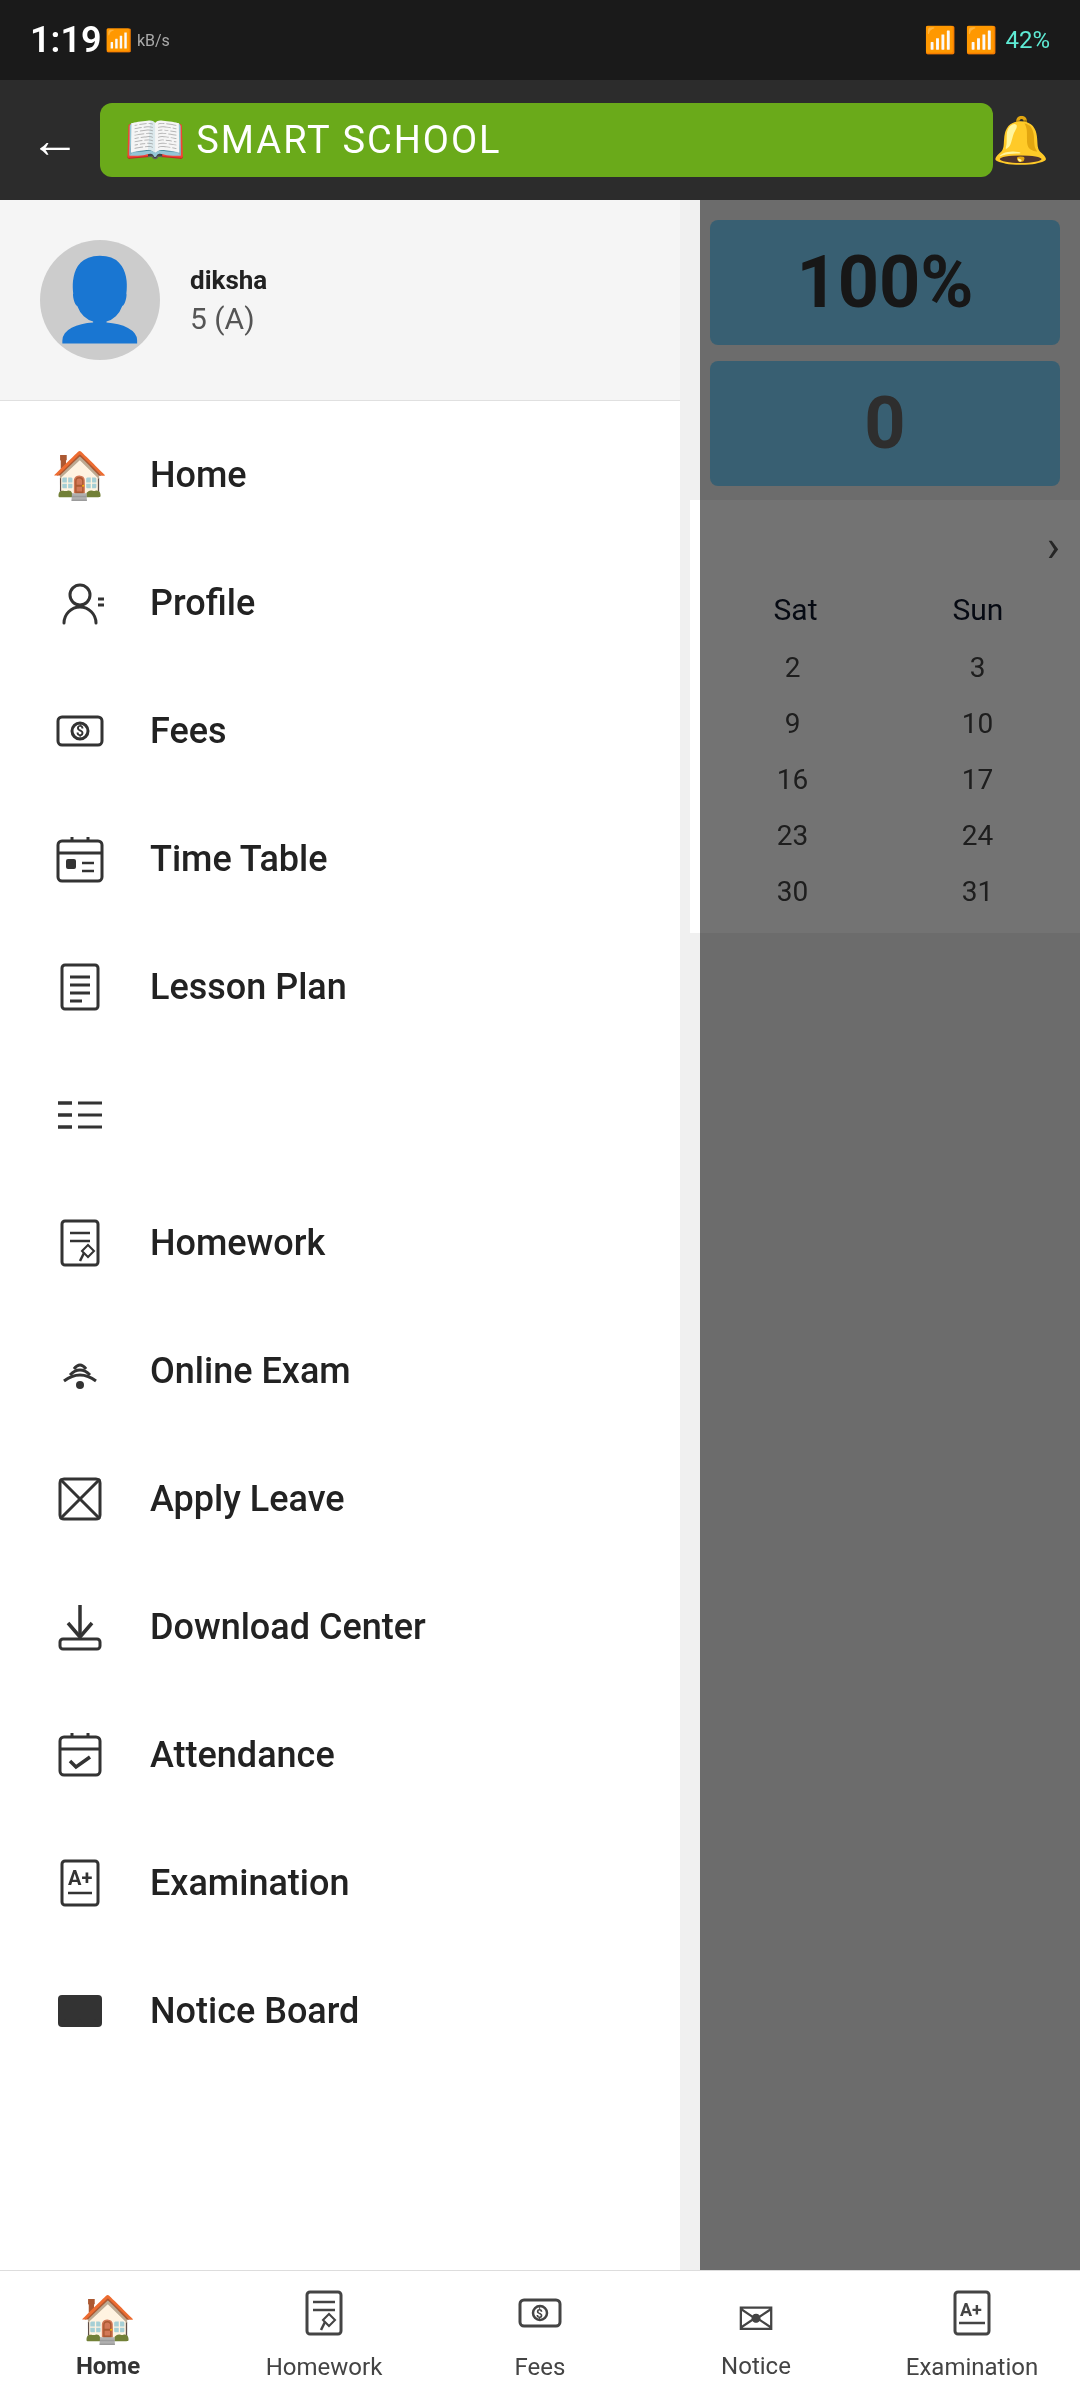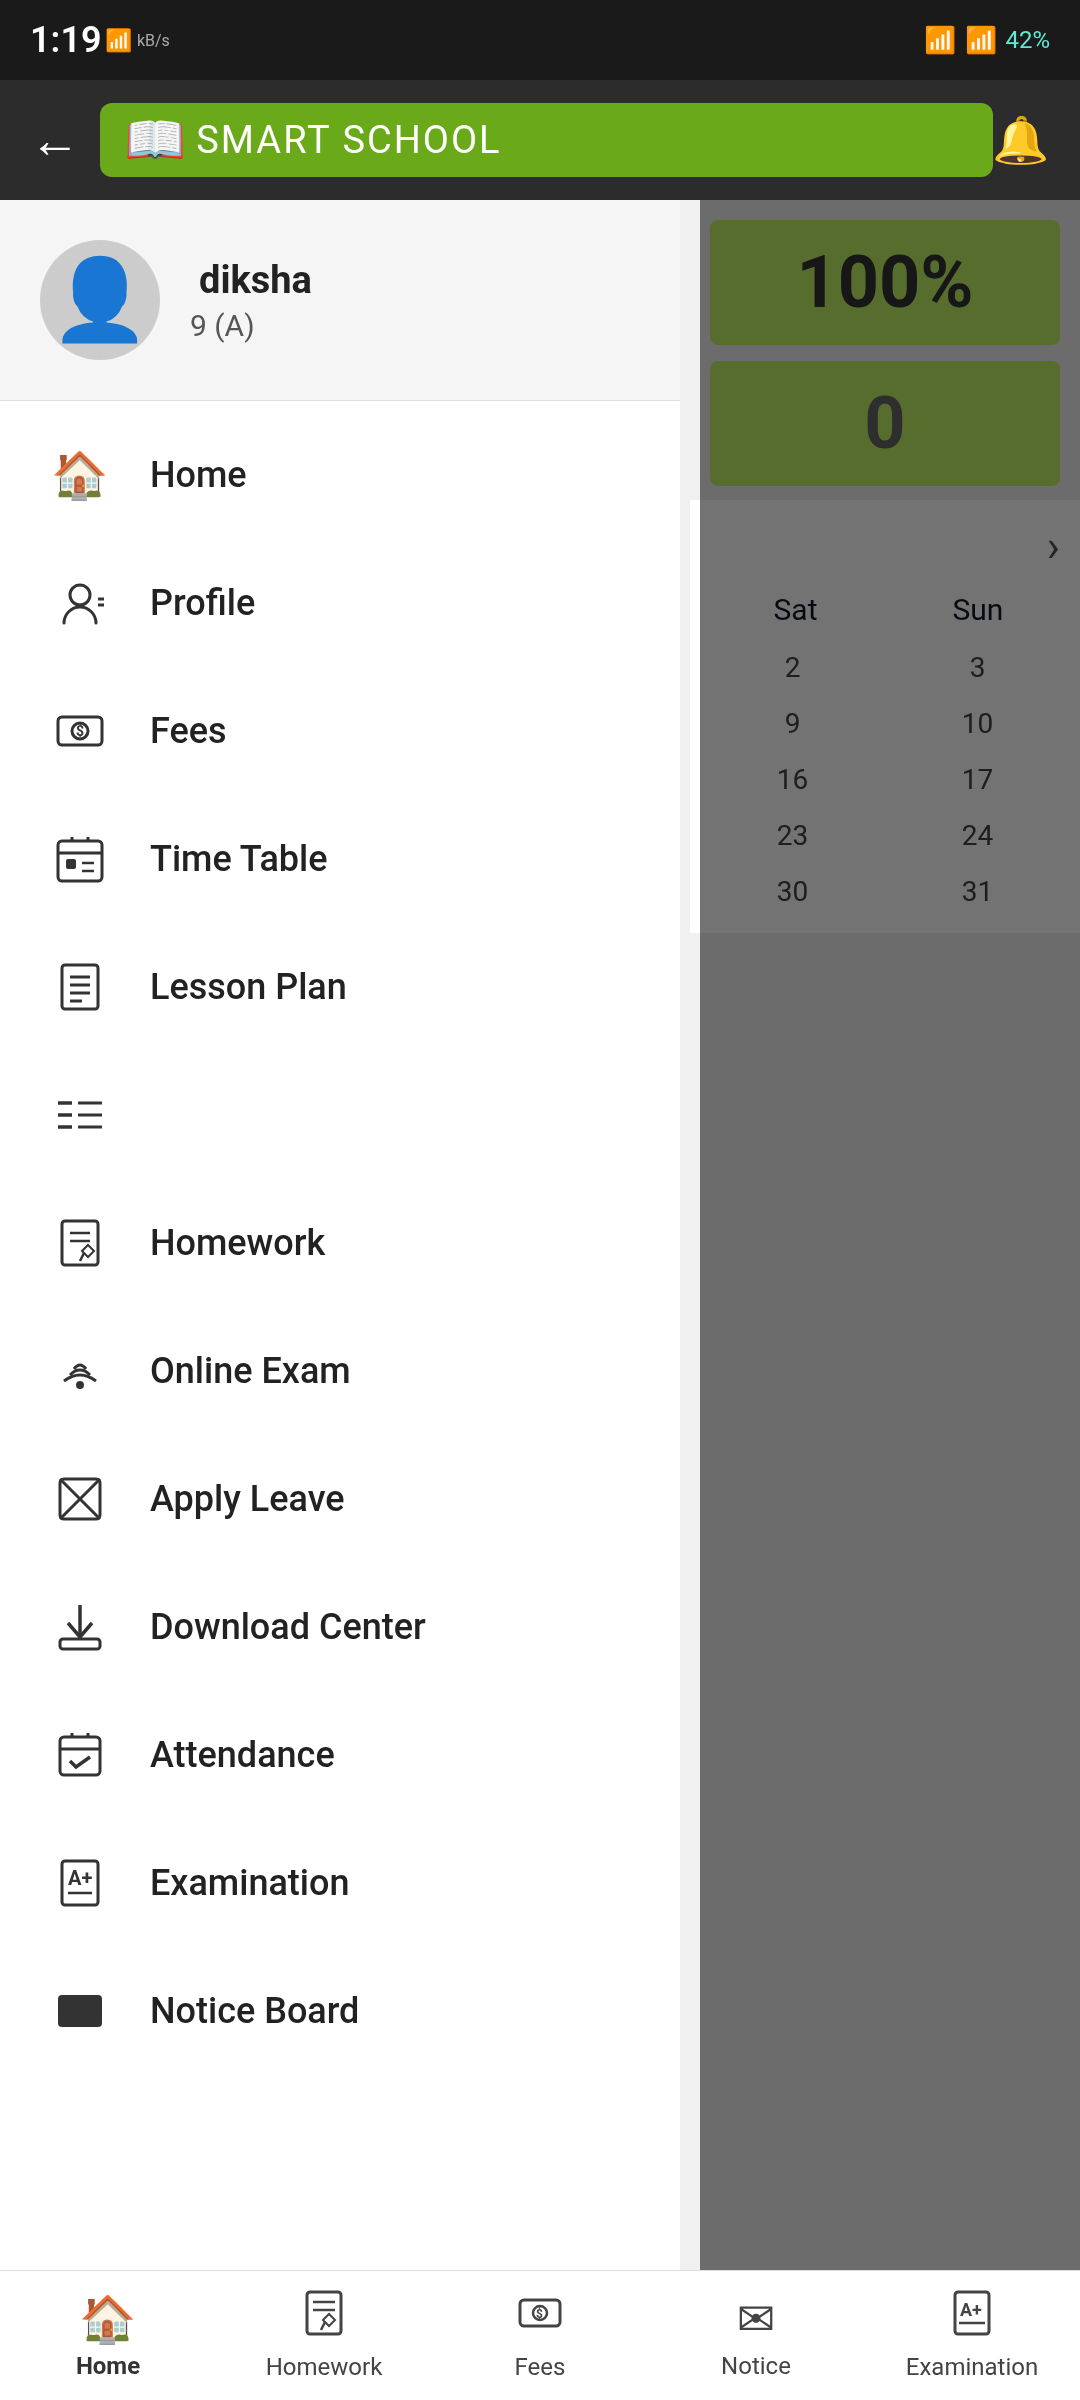--- a/index.html
+++ b/index.html
@@ -114,21 +114,21 @@
     
     .attendance-section {
       position: absolute;
       right: 0;
       top: 0;
       width: 390px;
       padding: 20px;
       z-index: 2;
     }
     .att-card {
-      background: #bef264;
+      background: #7dd3fc;
       border-radius: 8px;
       margin-bottom: 16px;
       padding: 20px;
     }
     .att-percent {
       font-size: 72px;
       font-weight: 700;
       color: #333;
       text-align: center;
     }
@@ -217,24 +217,23 @@
     }
     .avatar-icon {
       font-size: 80px;
       color: #777;
     }
     .profile-info {
       display: flex;
       flex-direction: column;
     }
     .profile-name {
-      font-size: 38px;
+      font-size: 26px;
       font-weight: 700;
       color: #222;
-      margin-left: 9px;
     }
     .profile-class {
       font-size: 30px;
       color: #555;
       margin-top: 6px;
     }
 
     
     .drawer-menu {
       flex: 1;
@@ -378,21 +377,21 @@
   <div class="backdrop"></div>
 
   <div class="drawer">
 
     <div class="drawer-profile">
       <div class="profile-avatar">
         <span class="avatar-icon">👤</span>
       </div>
       <div class="profile-info">
         <span class="profile-name">diksha</span>
-        <span class="profile-class">9 (A)</span>
+        <span class="profile-class">5 (A)</span>
       </div>
     </div>
 
     <div class="drawer-menu">
 
       <div class="menu-item">
         <span class="menu-icon">🏠</span>
         <span class="menu-label">Home</span>
       </div>
 

